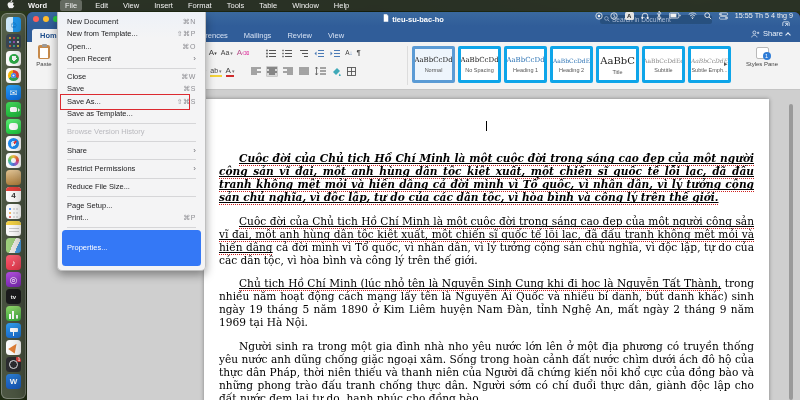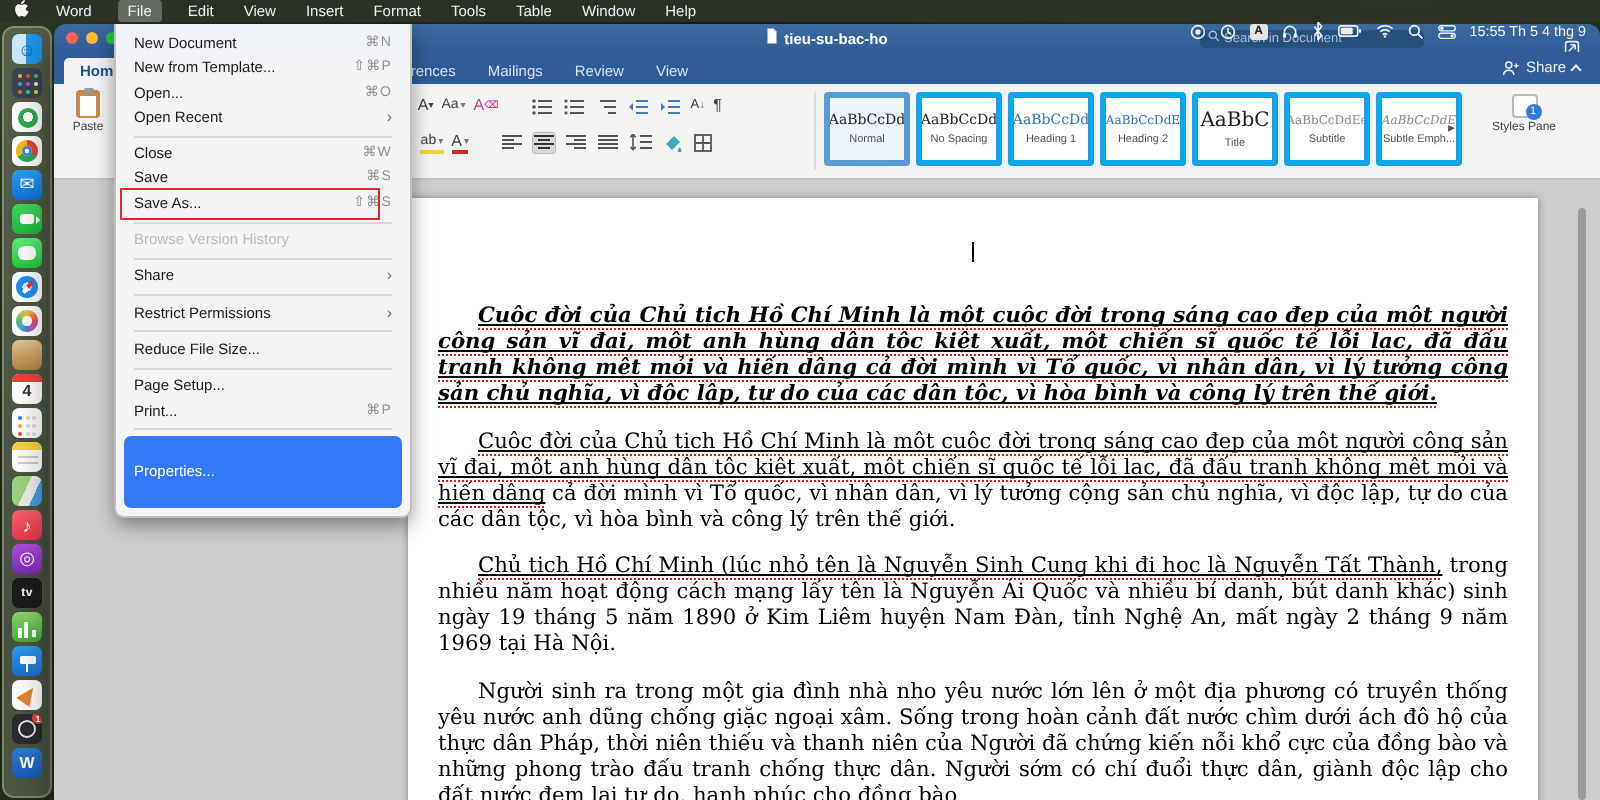--- a/index.html
+++ b/index.html
@@ -5,21 +5,21 @@
   html,body{margin:0;padding:0;}
   body{width:800px;height:400px;overflow:hidden;font-family:"Liberation Sans","DejaVu Sans",sans-serif;position:relative;
        background:linear-gradient(140deg,#2e3d20 0%,#17220e 30%,#33431f 55%,#0f1808 80%,#263318 100%);}
   *{box-sizing:border-box;}
 
   
   .menubar{position:absolute;top:0;left:0;right:0;height:11px;background:rgba(42,50,38,.94);
            display:flex;align-items:center;color:#f1f1f1;font-size:7.5px;padding:0 7px;z-index:90;}
   .mb-left{display:flex;align-items:center;gap:11px;}
   .mb-item{white-space:nowrap;padding:0 2px;line-height:11px;}
-  .mb-item.app{font-weight:normal;}
+  .mb-item.app{font-weight:bold;}
   .mb-item.active{background:rgba(255,255,255,.28);border-radius:2px;padding:0 5px;}
   .mb-right{margin-left:auto;display:flex;align-items:center;gap:7px;margin-top:20px;}
   .mb-right svg{display:block;}
   .a-box{background:#e4e4e4;color:#222;font-size:6px;font-weight:bold;width:9px;height:8px;border-radius:1.5px;
          display:flex;align-items:center;justify-content:center;}
   .clock{white-space:nowrap;font-size:7.2px;}
 
   
   .dock{position:absolute;left:1px;top:13px;bottom:1px;width:25px;background:rgba(140,148,134,.42);
         border:.5px solid rgba(255,255,255,.28);border-radius:6px;display:flex;flex-direction:column;
@@ -522,20 +522,23 @@
     </div>
   <div class="fm-item">
       <span>Save</span>
       <span class="fm-sc">⌘S</span>
     </div>
   <div class="fm-item">
       <span>Save As...</span>
       <span class="fm-sc">⇧⌘S</span>
       <span class="redbox"></span>
     </div>
+  <div class="fm-item">
+      <span>Save as Template...</span>
+    </div>
   <div class="fm-div"></div>
   <div class="fm-item disabled">
       <span>Browse Version History</span>
     </div>
   <div class="fm-div"></div>
   <div class="fm-item">
       <span>Share</span>
       <span class="fm-sub">›</span>
     </div>
   <div class="fm-div"></div>

